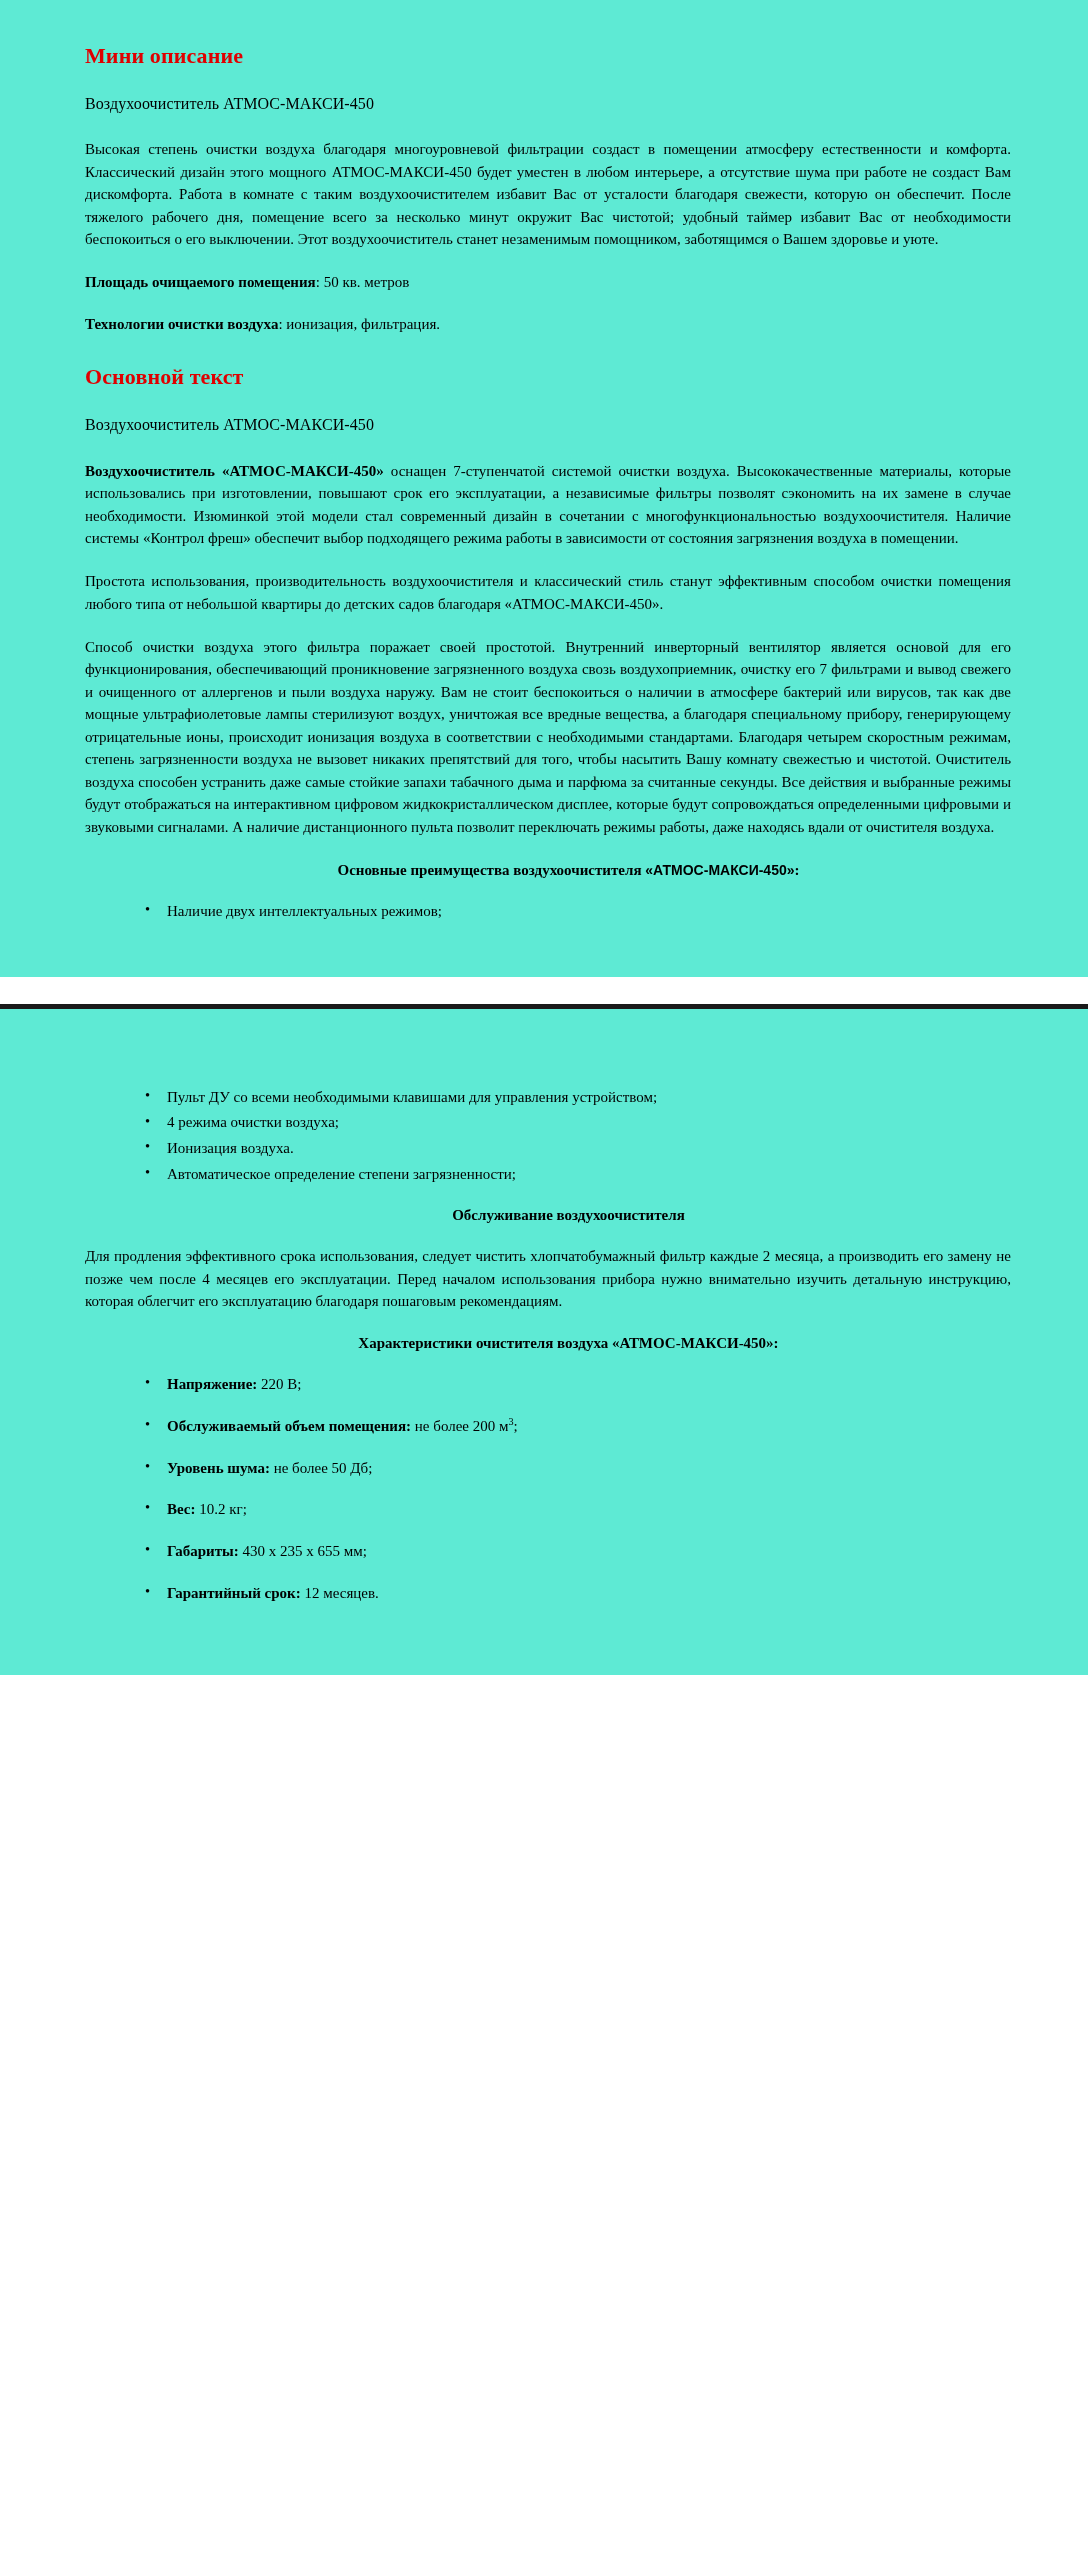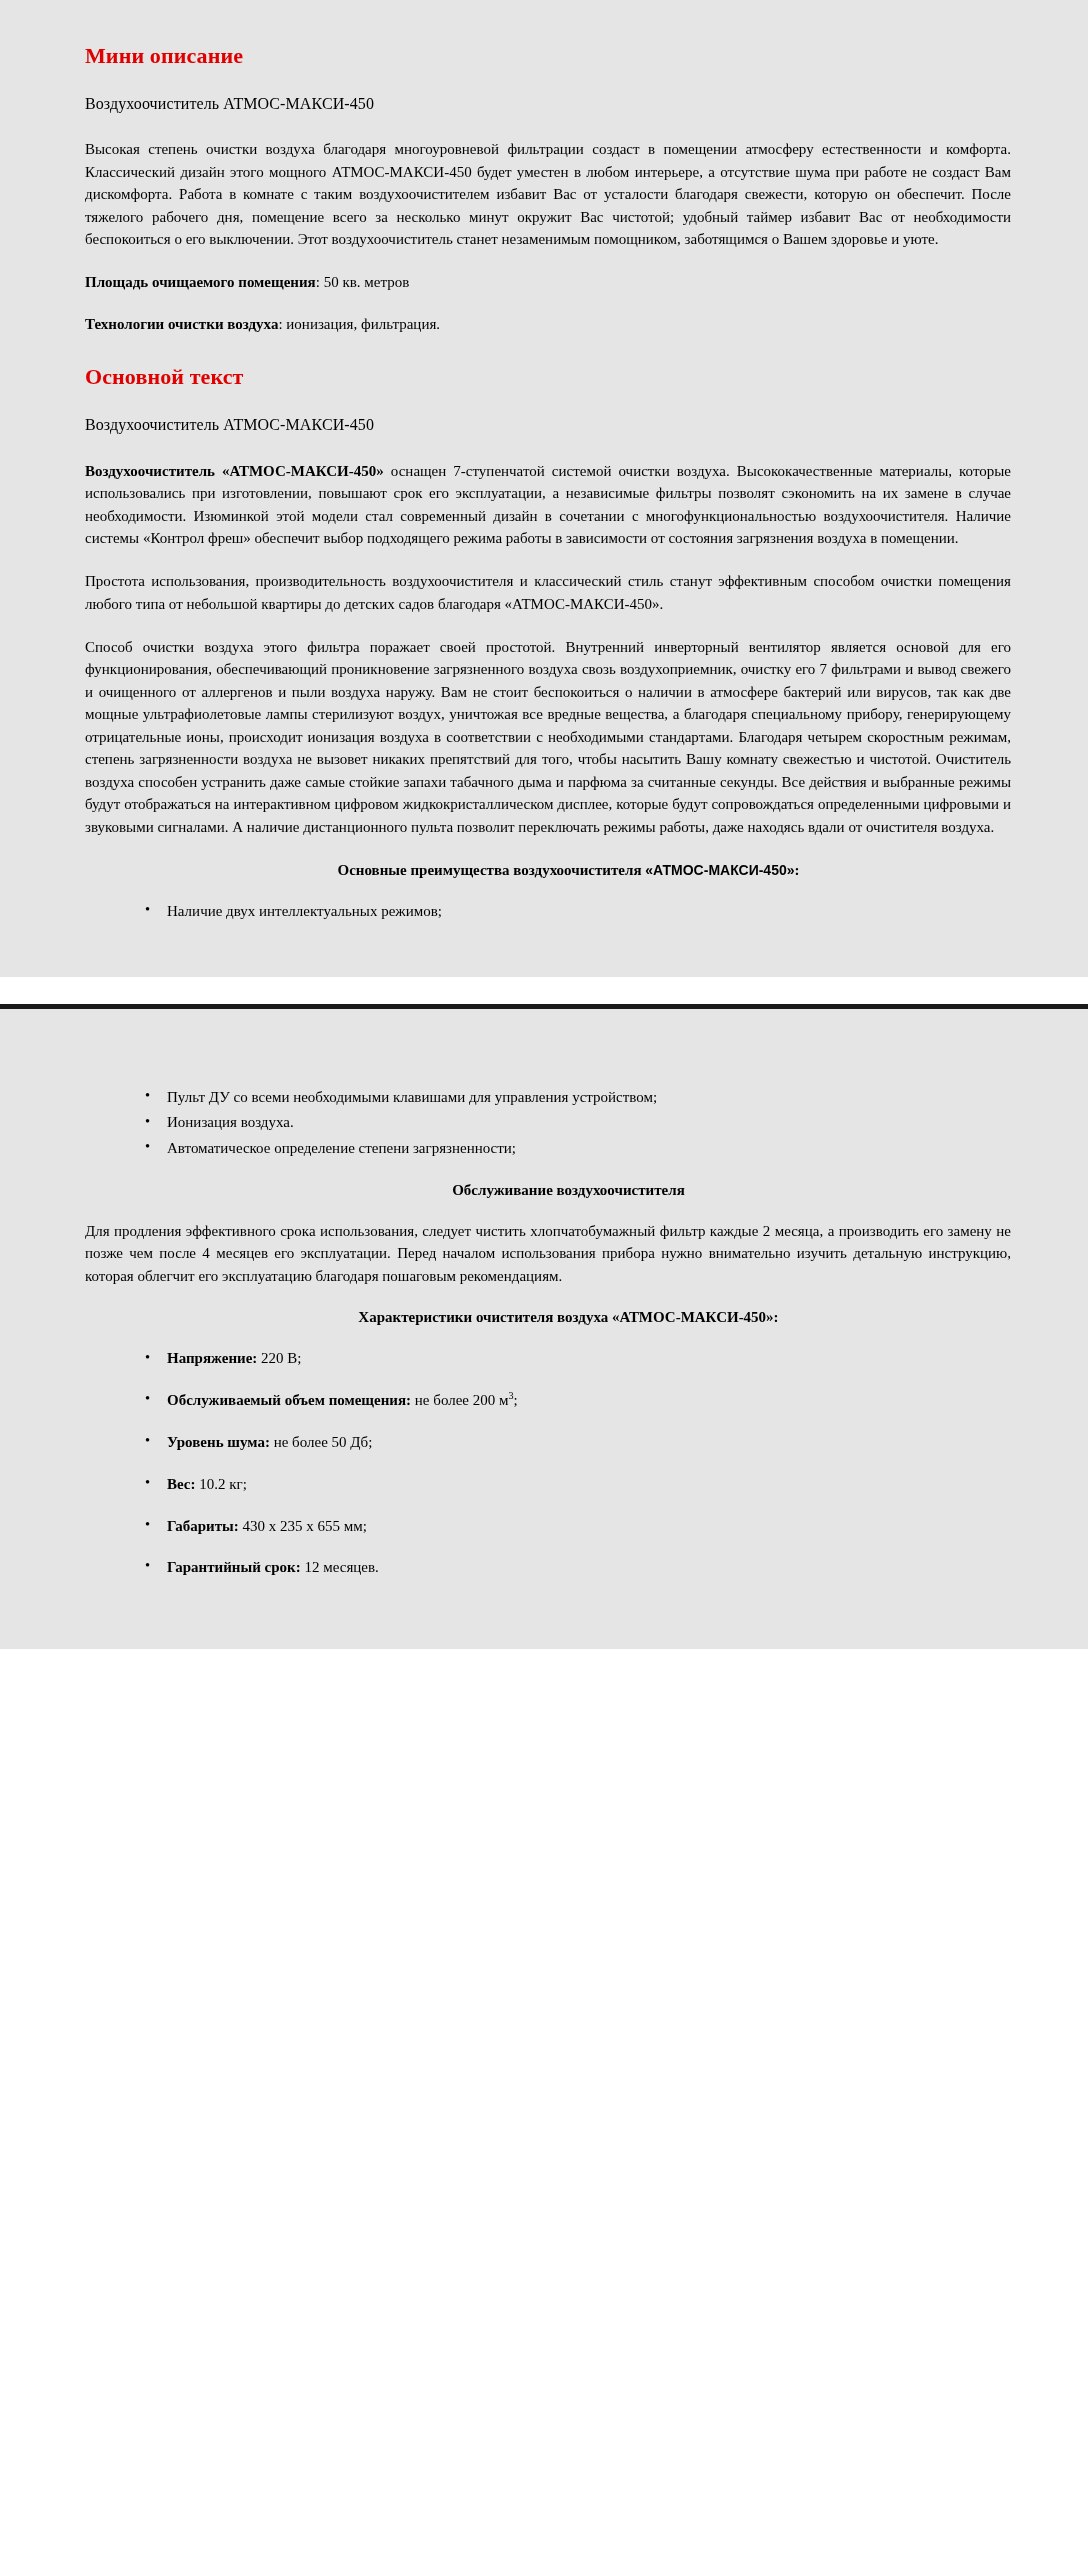--- a/index.html
+++ b/index.html
@@ -9,21 +9,21 @@
     background: #ffffff;
   }
   body {
     width: 1088px;
     font-family: "Liberation Serif", "DejaVu Serif", serif;
     color: #000000;
     -webkit-font-smoothing: antialiased;
   }
   .page {
     width: 1088px;
-    background: #e5e5e5;
+    background: #5eead4;
     position: relative;
   }
   .page-inner {
     padding: 0 77px 0 85px;
   }
   
   #page-1 .page-inner { padding-top: 43px; padding-bottom: 34px; }
   #page-2 .page-inner { padding-top: 77px; padding-bottom: 51px; }
 
   .section-title {
@@ -161,20 +161,21 @@
 </div>
 
 <div class="gap-white"></div>
 <div class="divider-dark"></div>
 
 <div class="page" id="page-2">
   <div class="page-inner">
 
     <ul class="bullets">
       <li>Пульт ДУ со всеми необходимыми клавишами для управления устройством;</li>
+      <li> 4 режима очистки воздуха;</li>
       <li>Ионизация воздуха.</li>
       <li>Автоматическое определение степени загрязненности;</li>
     </ul>
 
     <p class="sub-heading">Обслуживание воздухоочистителя</p>
 
     <p class="body">Для продления эффективного срока использования, следует чистить хлопчатобумажный фильтр каждые 2 месяца, а производить его замену не позже чем после 4 месяцев его эксплуатации. Перед началом использования прибора нужно внимательно изучить детальную инструкцию, которая облегчит его эксплуатацию благодаря пошаговым рекомендациям.</p>
 
     <p class="sub-heading">Характеристики очистителя воздуха «АТМОС-МАКСИ-450»:</p>
 

